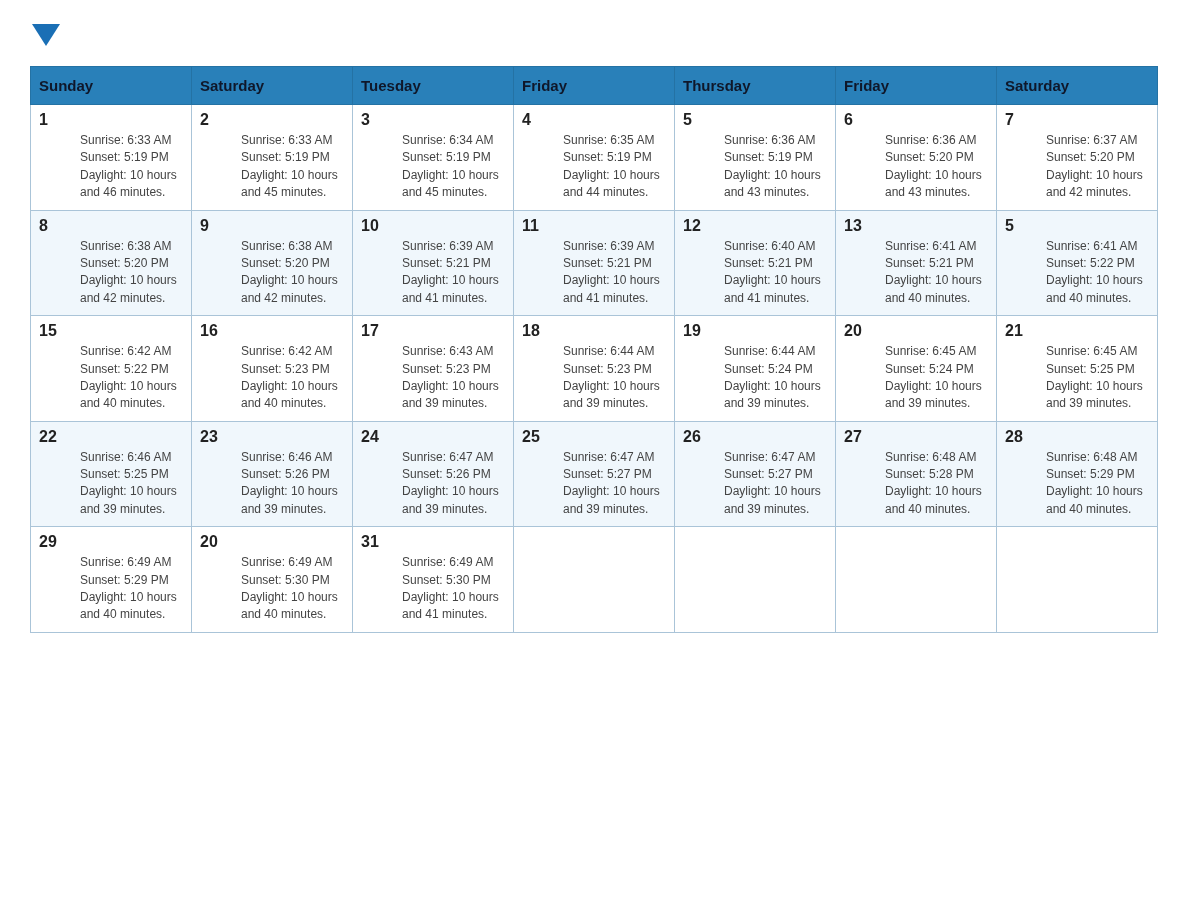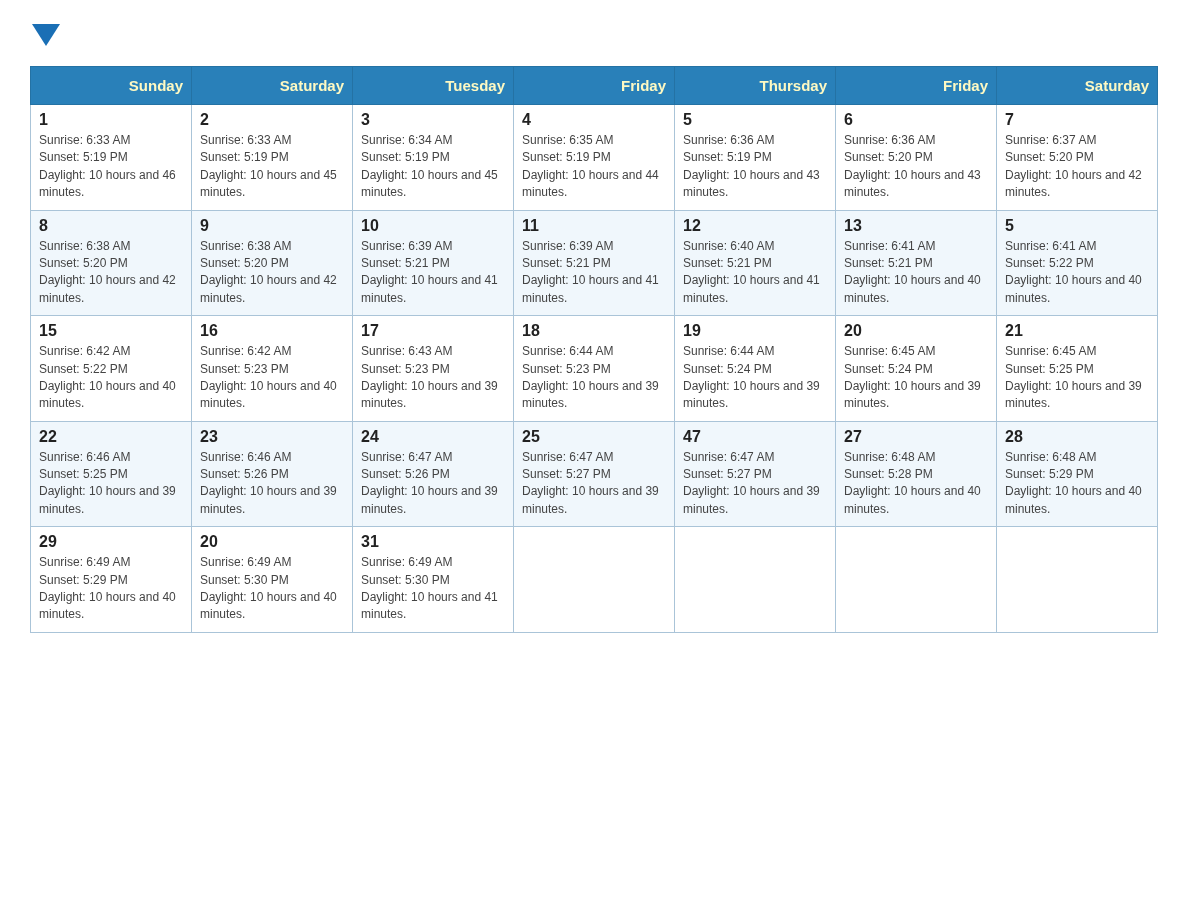--- a/index.html
+++ b/index.html
@@ -58,25 +58,25 @@
       color: #555;
       margin-top: 4px;
     }
     table {
       width: 100%;
       border-collapse: collapse;
       table-layout: fixed;
     }
     thead th {
       background-color: #2980b9;
-      color: #fef9c3;
+      color: #0f172a;
       padding: 10px 8px;
       font-size: 15px;
       font-weight: bold;
-      text-align: right;
+      text-align: left;
       border: 1px solid #2472a4;
     }
     tbody td {
       vertical-align: top;
       padding: 6px 8px 8px 8px;
       border: 1px solid #aac4d8;
       font-size: 12.5px;
       color: #333;
       height: 100px;
     }
@@ -90,20 +90,21 @@
       font-size: 16px;
       font-weight: bold;
       color: #222;
       display: block;
       margin-bottom: 3px;
     }
     .day-info {
       font-size: 12px;
       color: #444;
       line-height: 1.45;
+      margin-left: 41px;
     }
     .empty-cell {
       background-color: #fff;
     }
   </style>
 </head>
 <body>
 
 <div class="header">
   <div class="logo">
@@ -233,21 +234,21 @@
         </td>
         <td>
           <span class="day-number">24</span>
           <div class="day-info">Sunrise: 6:47 AM<br>Sunset: 5:26 PM<br>Daylight: 10 hours and 39 minutes.</div>
         </td>
         <td>
           <span class="day-number">25</span>
           <div class="day-info">Sunrise: 6:47 AM<br>Sunset: 5:27 PM<br>Daylight: 10 hours and 39 minutes.</div>
         </td>
         <td>
-          <span class="day-number">47</span>
+          <span class="day-number">26</span>
           <div class="day-info">Sunrise: 6:47 AM<br>Sunset: 5:27 PM<br>Daylight: 10 hours and 39 minutes.</div>
         </td>
         <td>
           <span class="day-number">27</span>
           <div class="day-info">Sunrise: 6:48 AM<br>Sunset: 5:28 PM<br>Daylight: 10 hours and 40 minutes.</div>
         </td>
         <td>
           <span class="day-number">28</span>
           <div class="day-info">Sunrise: 6:48 AM<br>Sunset: 5:29 PM<br>Daylight: 10 hours and 40 minutes.</div>
         </td>

